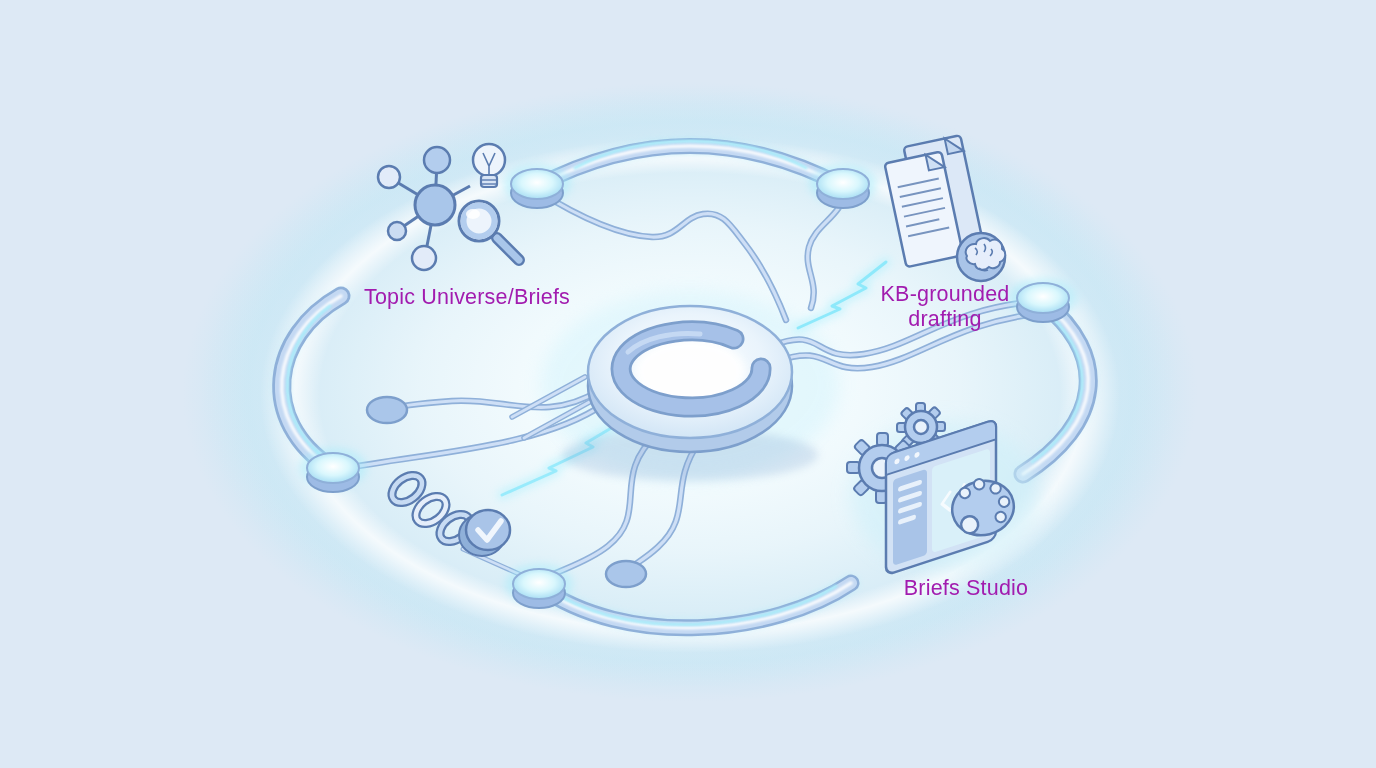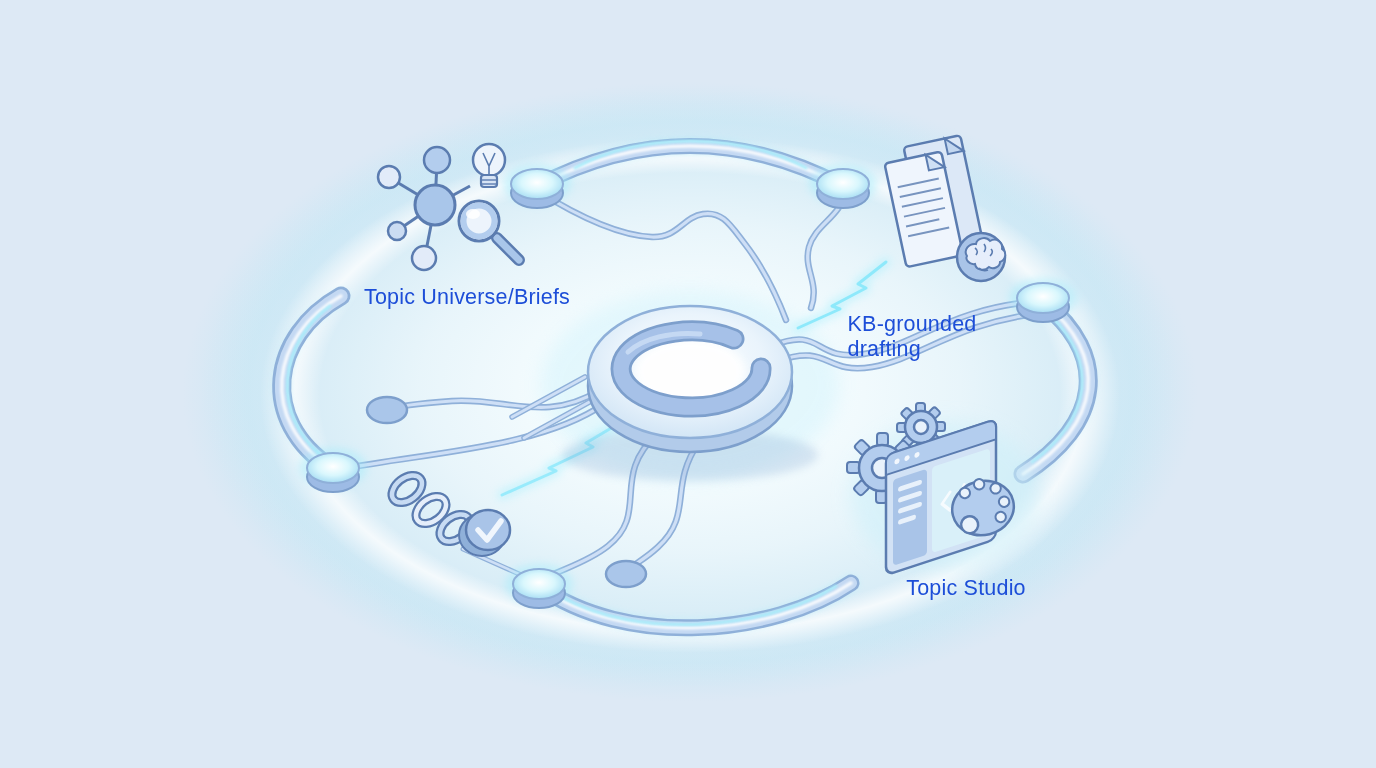--- a/index.html
+++ b/index.html
@@ -14,21 +14,21 @@
       radial-gradient(ellipse 500px 305px at 690px 388px,
         rgba(252,255,255,.97) 0%, rgba(244,252,254,.96) 30%,
         rgba(233,246,251,.92) 54%, rgba(219,240,248,.8) 71%,
         rgba(203,234,246,.5) 84%, rgba(221,233,245,0) 98%),
       radial-gradient(ellipse 540px 330px at 690px 392px,
         rgba(255,255,255,0) 72%, rgba(180,228,244,.35) 82%, rgba(221,233,245,0) 94%);
   }
   svg{position:absolute;inset:0;display:block;}
   .node-label{
     position:absolute;transform:translate(-50%,-50%);
-    color:#1d4ed8;font-size:21.5px;line-height:1.18;
+    color:#a21caf;font-size:21.5px;line-height:1.18;text-align:center;
     white-space:pre-line;letter-spacing:.2px;
   }
   
   .arc-glow{fill:none;stroke:#8ce7fa;stroke-width:11;stroke-linecap:round;opacity:.55;filter:url(#b6);}
   .arc-edge{fill:none;stroke:#8fb0d9;stroke-width:19;stroke-linecap:round;}
   .arc-core{fill:none;stroke:#c4d9f3;stroke-width:13.5;stroke-linecap:round;}
   .arc-hi{fill:none;stroke:rgba(255,255,255,.85);stroke-width:3.5;stroke-linecap:round;filter:url(#b1);}
   .arc-zap{fill:none;stroke:#a8eefb;stroke-width:3;stroke-linecap:round;opacity:.95;filter:url(#b1);}
   .tr-edge{fill:none;stroke:#8fb0d9;stroke-width:6.5;stroke-linecap:round;}
   .tr-core{fill:none;stroke:#cedff6;stroke-width:3.2;stroke-linecap:round;}
@@ -313,16 +313,16 @@
             <circle cx="985" cy="484" r="5.2"></circle>
           <circle cx="1000" cy="492" r="5.2"></circle>
             <circle cx="1005" cy="507" r="5.2"></circle>
           <circle cx="998" cy="521" r="5.2"></circle>
         </g>
       </g>
     </g>
   </svg>
 
   <div class="node-label" style="left:467px;top:298px;">Topic Universe/Briefs</div>
-  <div class="node-label" style="left:912px;top:307px;margin-top:30px;">KB-grounded
+  <div class="node-label" style="left:945px;top:307px;">KB-grounded
 drafting</div>
-  <div class="node-label" style="left:966px;top:589px;">Topic Studio</div>
+  <div class="node-label" style="left:966px;top:589px;">Briefs Studio</div>
 </div>
 
 </body></html>

